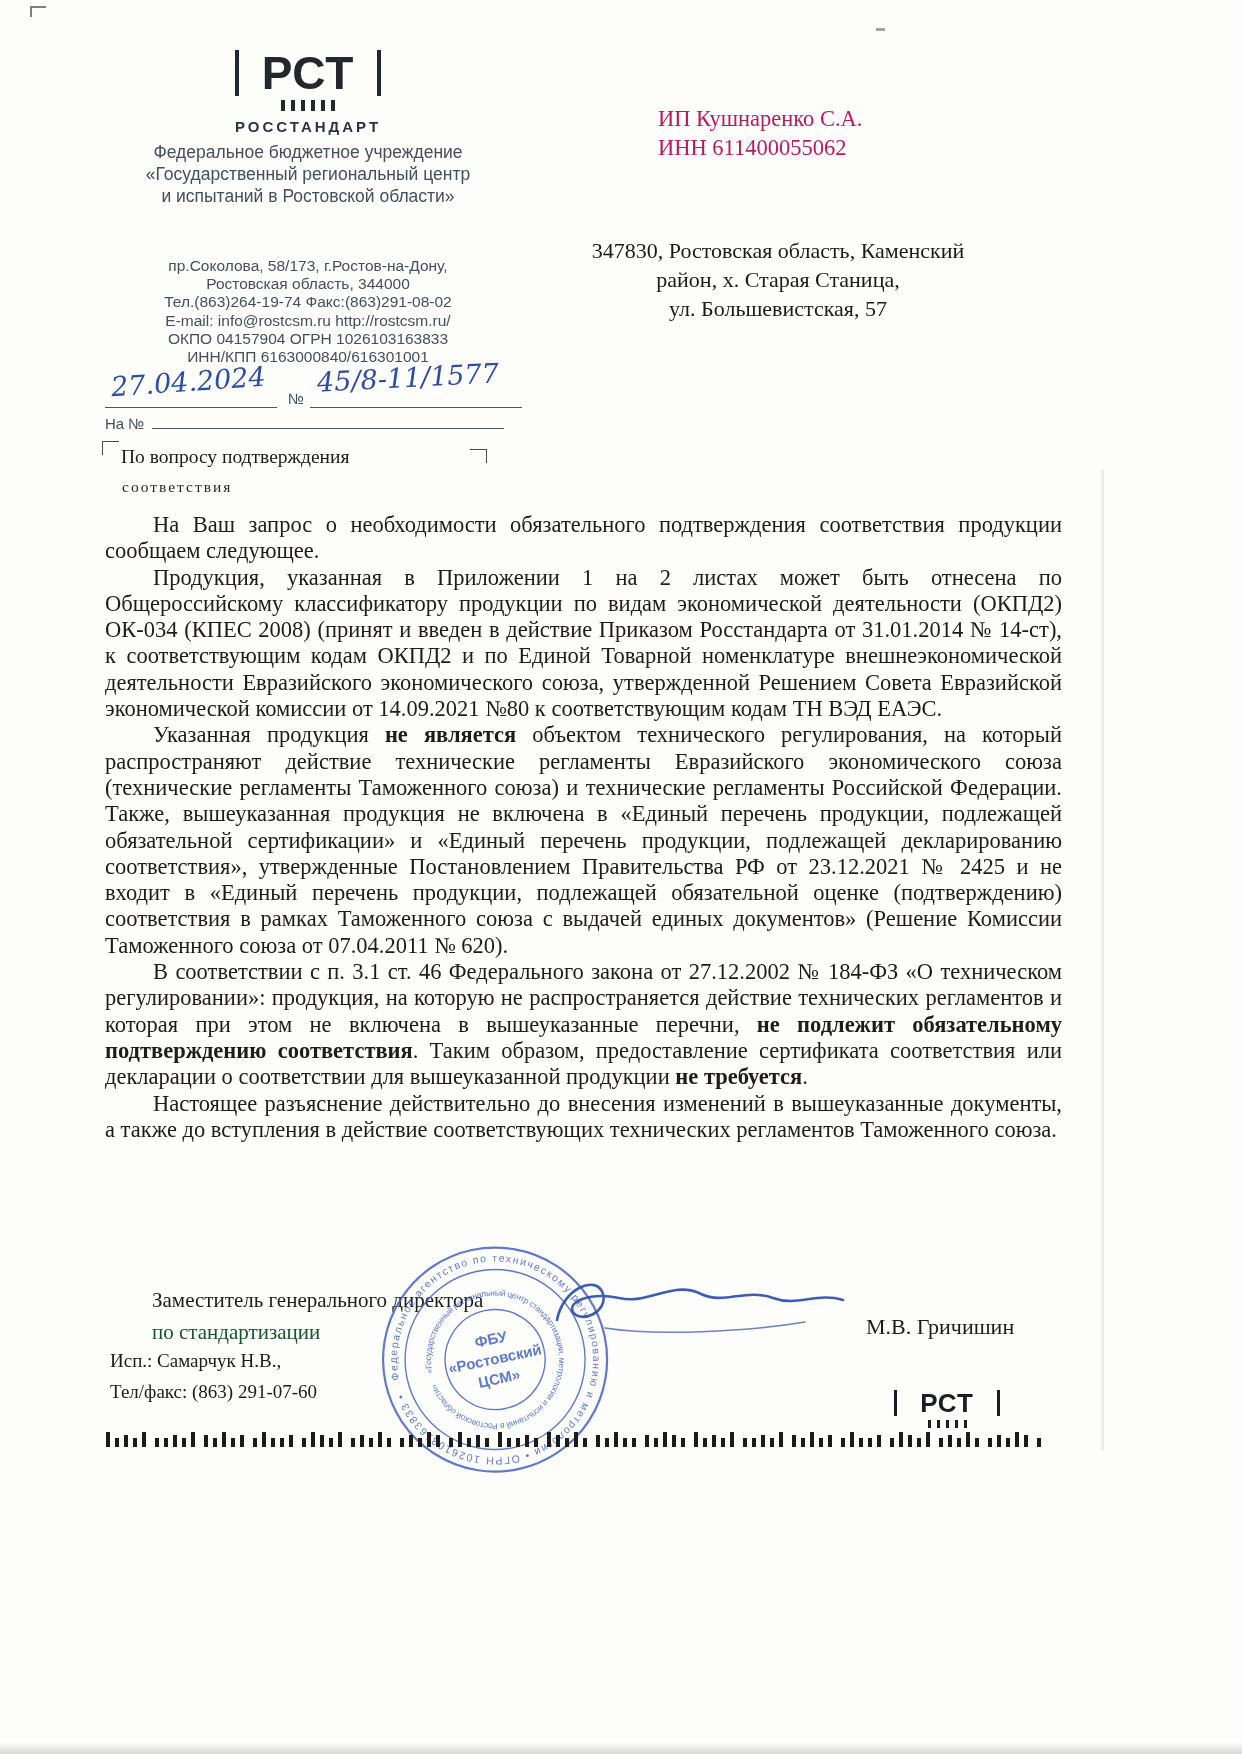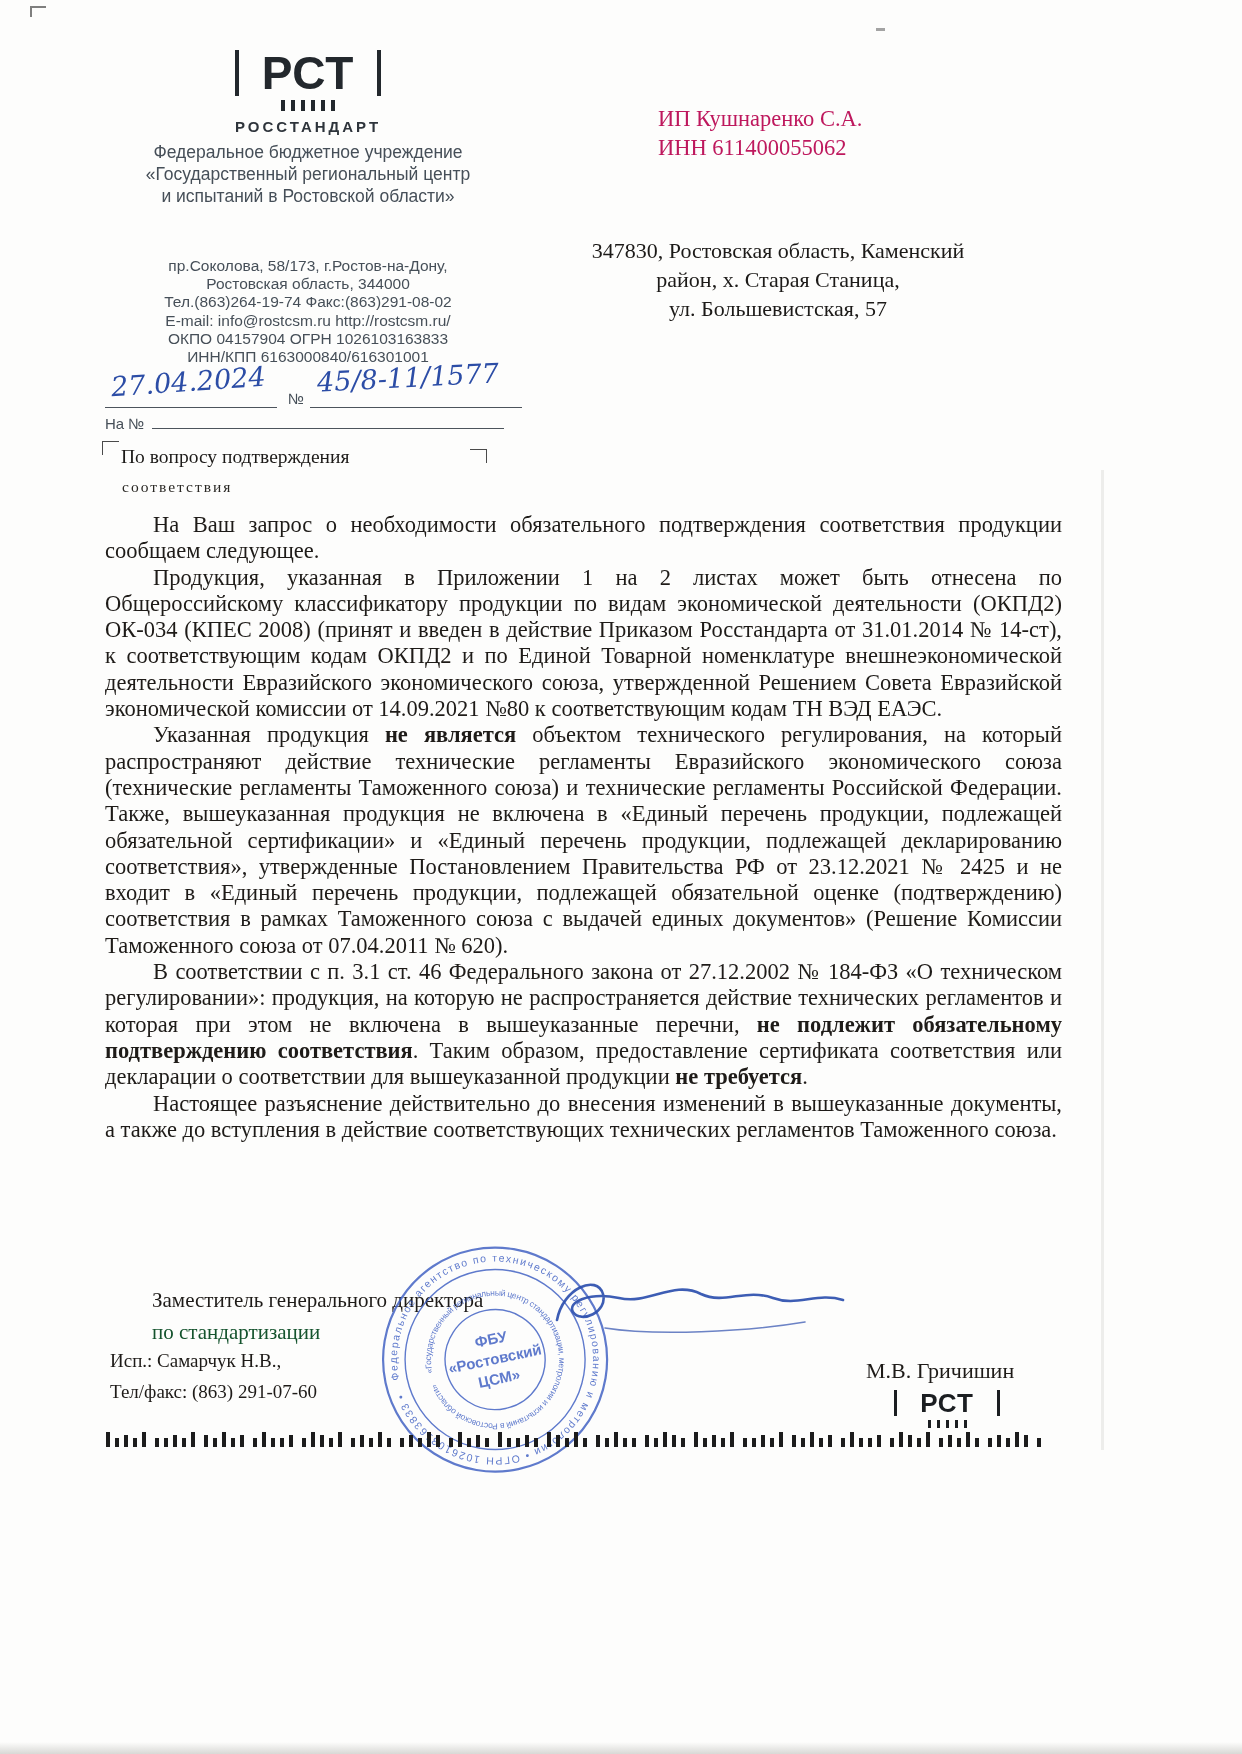--- a/index.html
+++ b/index.html
@@ -54,21 +54,21 @@
   .subject1{position:absolute;left:121px;top:446px;font-size:19.5px;color:#1c1a18;}
   .subject2{position:absolute;left:122px;top:478px;font-size:15.5px;letter-spacing:2px;color:#2a2824;}
   
   .body-text{position:absolute;left:105px;top:512px;width:957px;
     font-size:22.5px;line-height:26.3px;text-align:justify;color:#1e1b18;}
   .body-text p{margin:0;text-indent:48px;}
   .body-text .b{font-weight:bold;}
   
   .sig-pos1{position:absolute;left:152px;top:1288px;font-size:21px;color:#1e1b18;}
   .sig-pos2{position:absolute;left:152px;top:1320px;font-size:21px;color:#14532d;}
-  .sig-name{position:absolute;left:866px;top:1314px;font-size:22px;color:#1e1b18;margin-top:44px;}
+  .sig-name{position:absolute;left:866px;top:1314px;font-size:22px;color:#1e1b18;}
   .stamp{position:absolute;left:378px;top:1242px;opacity:.82;transform:rotate(-12deg);}
   .st-ring{fill:none;stroke:#3d5ec2;stroke-width:1.4;}
   .w2{stroke-width:2.2;}
   .st-text{fill:#3d5ec2;font-family:"Liberation Sans",sans-serif;}
   .outer-t{font-size:10.5px;}
   .inner-t{font-size:8.5px;}
   .st-center{fill:#3d5ec2;font-size:15px;font-weight:bold;text-anchor:middle;
     font-family:"Liberation Sans",sans-serif;}
   .signature-svg{position:absolute;left:545px;top:1258px;}
   .sig-path{fill:none;stroke:#2d4fae;stroke-width:2.6;stroke-linecap:round;opacity:.92;}

